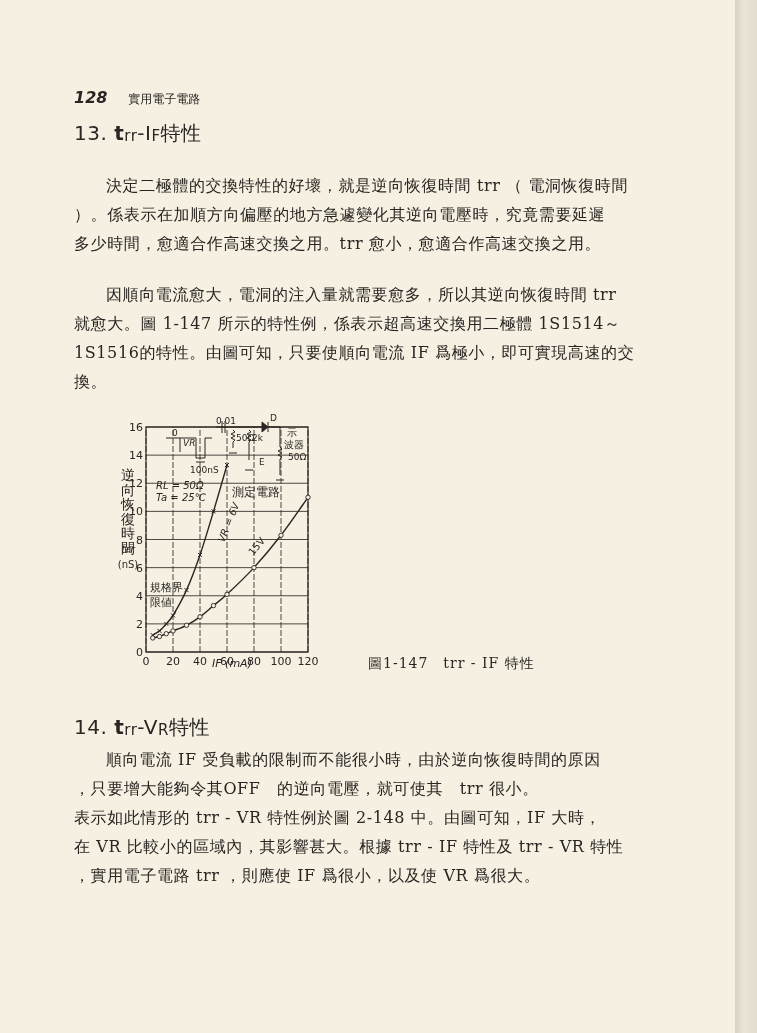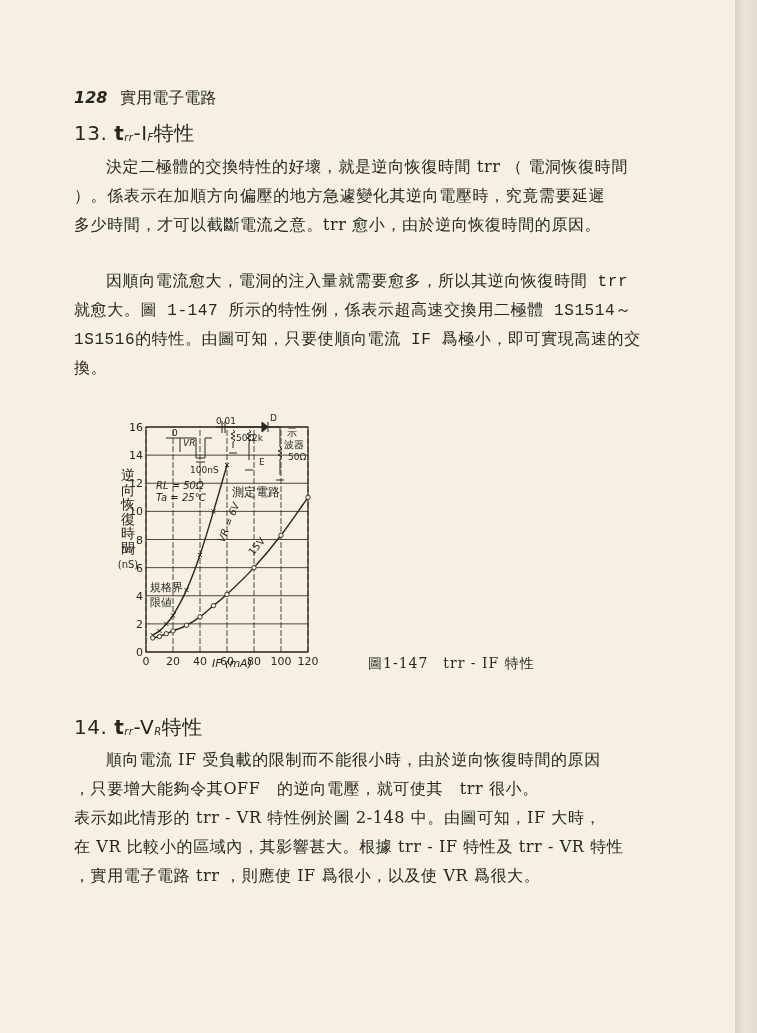--- a/index.html
+++ b/index.html
@@ -2,53 +2,53 @@
 <html><head>
 <meta charset="utf-8">
 <style>
   html,body{margin:0;padding:0;}
   body{width:757px;height:1033px;position:relative;overflow:hidden;
     background:#f4efe1;font-family:"DejaVu Serif","Liberation Serif",serif;color:#2a2522;}
   .page{position:absolute;left:0;top:0;width:735px;height:1033px;background:#f5f0e2;}
   .edge{position:absolute;left:735px;top:0;width:22px;height:1033px;
     background:linear-gradient(to right,#d8d2c4,#ebe5d8 40%,#e2dccf);}
   .runhead{position:absolute;left:74px;top:88px;font-size:15px;}
-  .runhead .num{font-family:"DejaVu Sans","Liberation Sans",sans-serif;font-weight:bold;font-style:italic;font-size:16px;margin-right:8px;}
-  .runhead .ttl{font-size:16px;}
+  .runhead .num{font-family:"DejaVu Sans","Liberation Sans",sans-serif;font-weight:bold;font-style:italic;font-size:16px;margin-right:16px;}
+  .runhead .ttl{font-size:12px;}
   .h2{position:absolute;left:74px;font-family:"DejaVu Sans","Liberation Sans",sans-serif;font-size:20px;letter-spacing:0.5px;}
   .h2 b{font-weight:bold;}
   .para{position:absolute;left:74px;width:570px;font-size:16px;line-height:29px;letter-spacing:0.6px;}
   .para .ln{white-space:nowrap;display:block;}
-  .sub{font-size:10px;vertical-align:-1px;font-style:italic;}
+  .sub{font-size:15px;vertical-align:-1px;}
   .fig{position:absolute;left:100px;top:410px;width:240px;height:270px;}
   .caption{position:absolute;left:368px;top:655px;font-size:14px;letter-spacing:1px;}
 </style>
 </head>
 <body>
 
 <div class="page"></div>
 <div class="edge"></div>
 
 <div class="runhead">
   <span class="num">128</span>
   <span class="ttl">實用電子電路</span>
 </div>
 
 <div class="h2" style="top:120px;">
   <span>13.</span>
   <b>t</b><span class="sub">rr</span><span>-I</span><span class="sub">F</span><span>特性</span>
 </div>
 
 <div class="para" style="top:152px;">
-  <span class="ln" style="text-indent:32px;">決定二極體的交換特性的好壞，就是逆向恢復時間 trr （ 電洞恢復時間</span>
+  <span class="ln" style="text-indent:32px;margin-top:19px;">決定二極體的交換特性的好壞，就是逆向恢復時間 trr （ 電洞恢復時間</span>
   <span class="ln">）。係表示在加順方向偏壓的地方急遽變化其逆向電壓時，究竟需要延遲</span>
-  <span class="ln">多少時間，才可以截斷電流之意。trr 愈小，由於逆向恢復時間的原因。</span>
+  <span class="ln">多少時間，愈適合作高速交換之用。trr 愈小，愈適合作高速交換之用。</span>
 </div>
 
-<div class="para" style="top:268px;font-family:Liberation Mono, monospace;">
+<div class="para" style="top:280px;">
   <span class="ln" style="text-indent:32px;">因順向電流愈大，電洞的注入量就需要愈多，所以其逆向恢復時間 trr</span>
   <span class="ln">就愈大。圖 1-147 所示的特性例，係表示超高速交換用二極體 1S1514～</span>
   <span class="ln">1S1516的特性。由圖可知，只要使順向電流 IF 爲極小，即可實現高速的交</span>
   <span class="ln">換。</span>
 </div>
 
 <svg class="fig" viewBox="100 410 240 270" width="240" height="270" xmlns="http://www.w3.org/2000/svg" style="font-family:'DejaVu Sans','Liberation Sans',sans-serif;">
   <g id="grid" stroke="#3a3430" stroke-width="0.9">
       <line x1="146" y1="652" x2="146" y2="427" stroke-dasharray="6,2"></line>
       <line x1="173" y1="652" x2="173" y2="427" stroke-dasharray="6,2"></line>

